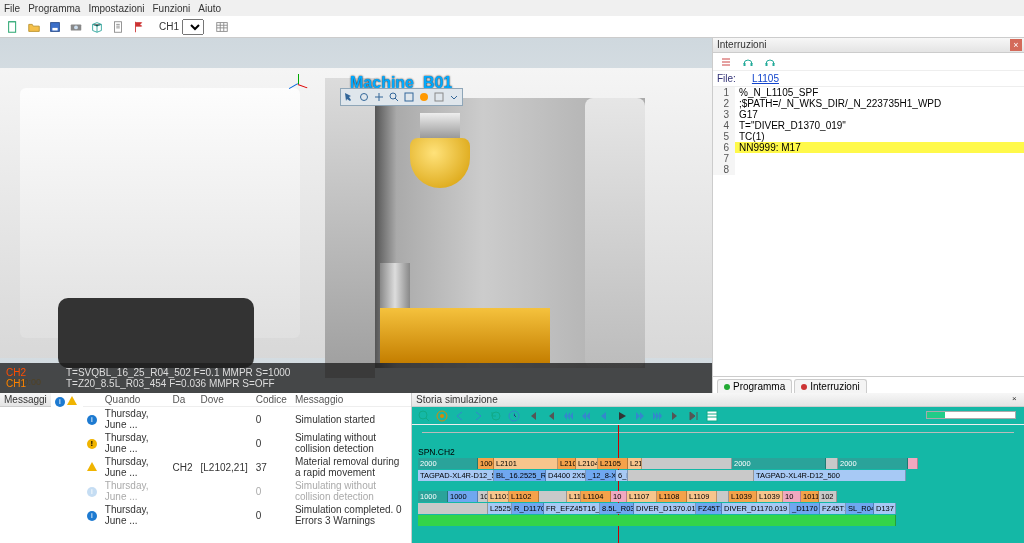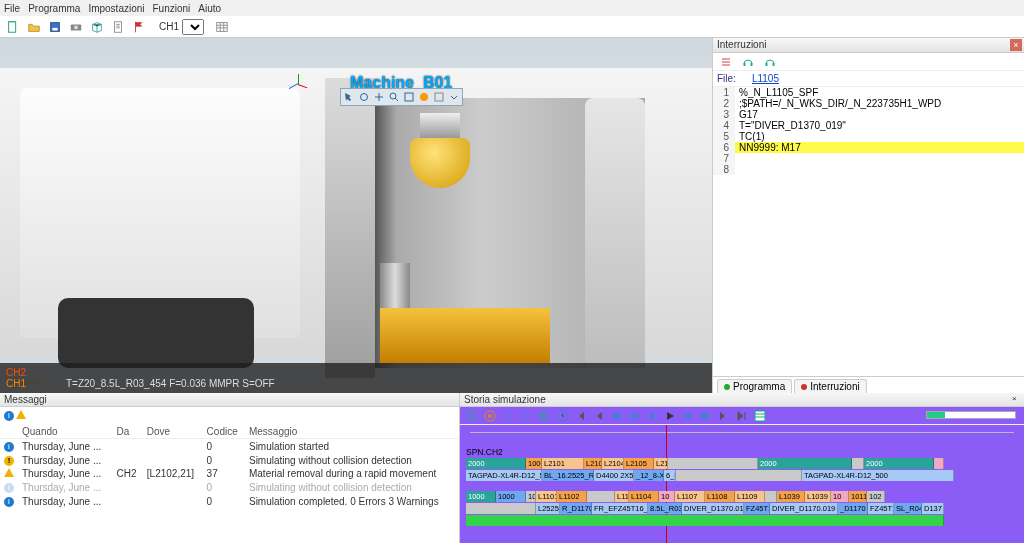--- a/index.html
+++ b/index.html
@@ -50,36 +50,36 @@
 .codearea { flex:1; font-family:Consolas,monospace; font-size:11px; }
 .codeline { display:flex; }
 .codeline .ln { width:22px; text-align:right; padding-right:6px; color:#555; background:#f5f5f5; }
 .codeline .tx { flex:1; padding-left:4px; }
 .codeline.hl .tx { background:#fff94a; }
 .rp-tabs { height:17px; border-top:1px solid #ccc; display:flex; align-items:flex-end; padding-left:4px; gap:2px; font-size:9px; }
 .rp-tabs .tab { padding:1px 6px; background:#f4f4f4; border:1px solid #ccc; border-bottom:none; border-radius:3px 3px 0 0; display:flex; align-items:center; gap:3px; cursor:default; }
 .rp-tabs .dot { width:6px; height:6px; border-radius:50%; }
 
 .bottom { display:flex; height:150px; }
-.messages { width:460px; border-right:1px solid #ccc; background:#fff; display:flex; flex-direction:column; }
+.messages { width:412px; border-right:1px solid #ccc; background:#fff; display:flex; flex-direction:row; }
 .panel-title { height:14px; background:linear-gradient(#f7f7f7,#e4e4e4); border-bottom:1px solid #ccc; font-size:9px; padding:1px 4px; color:#333; position:relative; }
 .panel-title .closex { position:absolute; right:2px; top:1px; width:10px; height:10px; font-size:8px; line-height:10px; }
 .msg-icons { height:18px; display:flex; align-items:center; gap:2px; padding:0 4px; }
 .msg-table { flex:1; overflow:auto; }
 .msg-table table { width:100%; border-collapse:collapse; font-size:9px; }
 .msg-table th { text-align:left; font-weight:normal; color:#555; padding:1px 4px; border-bottom:1px solid #eee; }
 .msg-table td { padding:1px 4px; color:#333; }
 .msg-table tr.dim td { color:#aaa; }
 .sev { display:inline-block; width:10px; height:10px; border-radius:50%; text-align:center; line-height:10px; font-size:8px; color:#fff; }
 .sev.info { background:#1d7ad1; }
 .sev.warn { background:#f0b400; }
 .sev.warn::after{content:"!"; color:#000; font-weight:bold;}
 .sev.tri { width:0;height:0;border-left:5px solid transparent;border-right:5px solid transparent;border-bottom:9px solid #f0b400;border-radius:0;background:none; }
 
-.history { flex:1; background:#8b5cf6; display:flex; flex-direction:column; }
+.history { flex:1; background:#14b8a6; display:flex; flex-direction:column; }
 .hist-tb { height:18px; display:flex; align-items:center; padding:0 4px; gap:2px; border-bottom:1px solid #eee; position:relative; }
 .hist-tb .tbtn { width:16px; height:16px; }
 .hist-prog { position:absolute; right:8px; top:4px; width:90px; height:8px; border:1px solid #aaa; background:#fff; }
 .hist-prog::before { content:""; display:block; width:20%; height:100%; background:#2c8; }
 .timeline { flex:1; position:relative; padding:6px 6px; overflow:hidden; }
 .tl-ruler { position:absolute; left:10px; right:10px; top:2px; height:6px; border-bottom:1px solid #bbb; }
 .tl-play { position:absolute; top:0; bottom:0; left:206px; width:1px; background:#c00; }
 .tl-lane { margin-top:16px; }
 .tl-lane .lname { font-size:8.5px; color:#000; margin-bottom:1px; }
 .tl-track { height:11px; display:flex; position:relative; margin-bottom:1px; }
@@ -210,20 +210,21 @@
           <svg viewBox="0 0 12 12">
             <path d="M3 5l3 3 3-3" fill="none" stroke="#369"></path>
           </svg>
         </div>
     </div>
 
     <div class="timecode">00:00:00</div>
     <div class="overlay-bar">
       <div class="row">
           <span class="ch ch2">CH2</span>
+          <span>T=SVQBL_16_25_R04_502  F=0.1 MMPR  S=1000</span>
         </div>
       <div class="row">
           <span class="ch">CH1</span>
           <span>T=Z20_8.5L_R03_454  F=0.036 MMPR  S=OFF</span>
         </div>
     </div>
   </div>
 
   <div class="rightpanel">
     <div class="rp-title"><span>Interruzioni</span><span class="closex">×</span></div>
@@ -460,21 +461,21 @@
       <div class="hist-prog"></div>
     </div>
     <div class="timeline">
       <div class="tl-ruler"></div>
       <div class="tl-play"></div>
       <div class="tl-lane">
         <div class="lname">SPN.CH2</div>
         <div class="tl-track" id="ch2a">
             <div class="seg c-teal" style="width: 60px;">2000</div>
             <div class="seg c-or" style="width: 16px;">1000</div>
-            <div class="seg c-or2" style="width: 42px;">L2101</div>
+            <div class="seg c-or2" style="width: 64px;">L2101</div>
             <div class="seg c-or" style="width: 18px;">L2102</div>
             <div class="seg c-or2" style="width: 22px;">L2104</div>
             <div class="seg c-or" style="width: 30px;">L2105</div>
             <div class="seg c-or2" style="width: 14px;">L2106</div>
             <div class="seg c-gy" style="width: 90px;"></div>
             <div class="seg c-teal" style="width: 94px;">2000</div>
             <div class="seg c-gy" style="width: 12px;"></div>
             <div class="seg c-teal" style="width: 70px;">2000</div>
             <div class="seg c-pk" style="width: 10px;"></div>
           </div>

